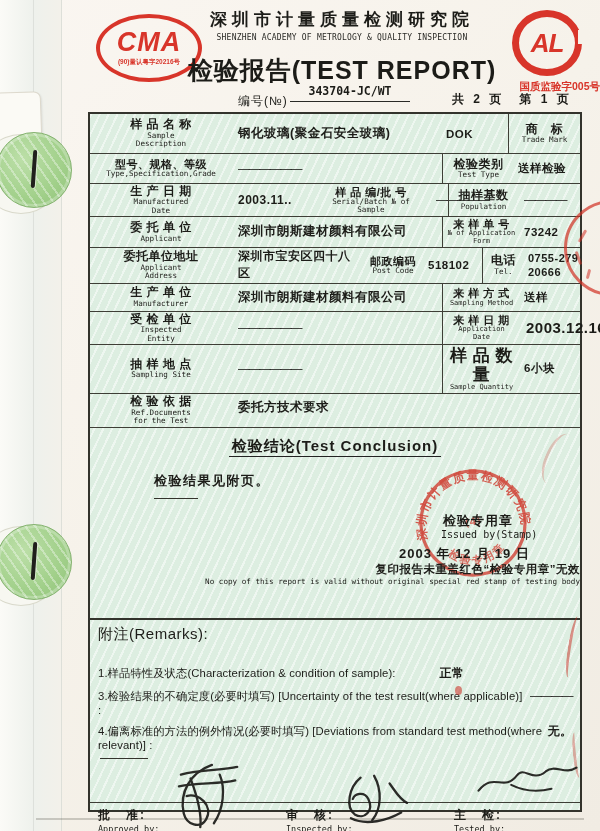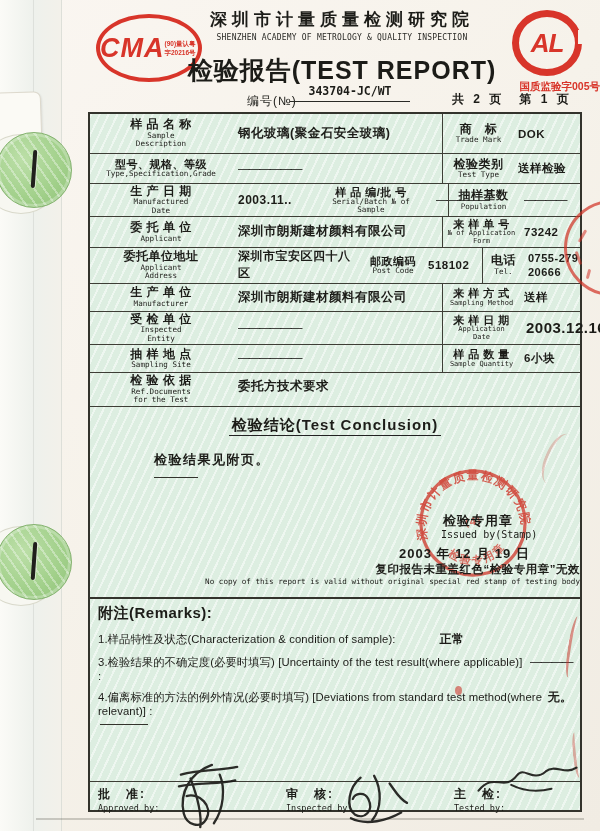--- a/index.html
+++ b/index.html
@@ -21,37 +21,37 @@
   .seal .gr { position:absolute; left:0; top:0; width:76px; height:76px; border-radius:50%;
               background:radial-gradient(circle at 35% 35%, #bcdfa8 0%, #a3d18c 55%, #8fc277 100%);
               border:1px solid #85b370;
               box-shadow:inset 0 0 0 3px rgba(255,255,255,.25); }
   .seal .gr:after { content:""; position:absolute; inset:0; border-radius:50%;
               background:repeating-linear-gradient(55deg, rgba(255,255,255,.35) 0 2px, transparent 2px 8px); }
   .seal .staple { position:absolute; left:36px; top:18px; width:4px; height:38px; background:#20201c;
               border-radius:2px; transform:rotate(4deg); box-shadow:1px 0 0 rgba(255,255,255,.5); }
   
   .cma { position:absolute; left:96px; top:14px; width:106px; height:68px; border:4px solid #d8352a;
-         border-radius:50%; display:flex; flex-direction:row; align-items:center; justify-content:center;
+         border-radius:50%; display:flex; flex-direction:column; align-items:center; justify-content:center;
          color:#d8352a; background:rgba(255,255,255,.0); }
   .cma .big { font-size:27px; font-weight:800; letter-spacing:1px; line-height:1; font-style:italic; }
   .cma .small { font-size:6.5px; font-weight:700; margin-top:2px; letter-spacing:0; }
   .cal { position:absolute; left:512px; top:10px; width:70px; height:66px; border:7px solid #d8352a;
          border-radius:50%; display:flex; align-items:center; justify-content:center; color:#d8352a; }
   .cal .big { font-size:26px; font-weight:800; font-style:italic; letter-spacing:-1px; }
   .cal-notch { position:absolute; left:578px; top:30px; width:10px; height:14px; background:#f6f2ea; }
   .cal-txt { position:absolute; left:496px; top:80px; width:104px; text-align:right; color:#d8352a;
              font-size:10.5px; font-weight:700; letter-spacing:0; }
   
   .hdr { position:absolute; left:157px; top:8px; width:370px; text-align:center; }
   .org-cn { font-size:17px; font-weight:700; letter-spacing:5px; }
   .org-en { font-size:8px; font-family:"DejaVu Sans Mono","Liberation Mono",monospace; letter-spacing:.2px; margin-top:2px; color:#2a2a26;}
   .rpt-title { font-size:25px; font-weight:700; letter-spacing:1px; margin-top:12px; }
   .no-line { position:absolute; left:0; top:86px; width:600px; height:22px; font-size:12px; }
-  .no-label { position:absolute; left:247px; top:7px; letter-spacing:1px; }
+  .no-label { position:absolute; left:238px; top:7px; letter-spacing:1px; }
   .no-value { position:absolute; left:290px; top:-2px; width:120px; text-align:center;
               border-bottom:1.3px solid #2a2a26; padding-bottom:3px; font-family:"DejaVu Sans Mono",monospace; font-size:11.5px; font-weight:700;}
   .pg-info { position:absolute; left:452px; top:5px; font-size:12px; font-weight:700; letter-spacing:3px; }
   
   .dtable { position:absolute; left:88px; top:112px; width:494px; height:700px;
             border:2.5px solid #33332c; display:flex; flex-direction:column;
             background-color:#ddeee1;
             background-image:repeating-linear-gradient(115deg, rgba(255,255,255,.5) 0 2px, rgba(255,255,255,0) 2px 8px); }
   .trow { display:flex; border-bottom:1.4px solid #3e3e36; flex:0 0 auto; }
   .cell { display:flex; align-items:center; min-width:0; }
@@ -65,21 +65,21 @@
   .divl { border-left:1.4px solid #3e3e36; }
   .dash { font-weight:400; letter-spacing:-1.5px; color:#2c2c28; font-size:12px; }
   
   .concl { position:relative; flex:0 0 192px; border-bottom:2px solid #33332c; padding-top:9px; }
   .concl-title { text-align:center; font-size:15px; font-weight:600; letter-spacing:1px; }
   .concl-title span { border-bottom:1.5px solid #222; padding:0 3px 2px; }
   .concl-body { margin:16px 0 0 64px; font-size:13px; font-weight:700; letter-spacing:1.5px; }
   .concl-dash { margin:8px 0 0 64px; width:44px; border-top:1.3px solid #33332c; }
   
   .remarks { position:relative; flex:0 0 183px; border-bottom:1.4px solid #3e3e36; padding:5px 8px 0 8px; }
-  .rm-title { font-size:15px; font-weight:700; letter-spacing:.5px; margin-bottom:8px; }
+  .rm-title { font-size:15px; font-weight:400; letter-spacing:.5px; margin-bottom:21px; }
   .rm-line { font-size:11.3px; margin-bottom:7px; letter-spacing:.1px; display:flex; align-items:baseline; }
   .rm-line .v { font-weight:700; font-size:12px; }
   .rm-dash { margin-left:2px; width:48px; border-top:1.2px solid #33332c; }
   
   .footrow { display:flex; flex:1; padding:4px 11px 0 8px; }
   .fcol { display:flex; flex-direction:column; }
   .fcn { font-size:12px; font-weight:700; letter-spacing:2px; }
   .fen { font-size:8.5px; font-family:"DejaVu Sans Mono","Liberation Mono",monospace; }
   
   .stamp { position:absolute; left:415px; top:465px; width:116px; height:116px; transform:rotate(-8deg); opacity:.88; }
@@ -144,26 +144,26 @@
 
     <div class="trow" style="flex-basis:40px">
       <div class="cell lbl" style="flex:0 0 142px">
         <span class="cn">样 品 名 称</span>
         <span class="en">Sample
 Description</span>
       </div>
       <div class="cell val" style="flex:0 0 210px">
         <span>钢化玻璃(聚金石安全玻璃)</span>
       </div>
+      <div class="cell val sm" style="flex:1">
+        <span>DOK</span>
+      </div>
       <div class="cell lbl divl" style="flex:0 0 72px">
         <span class="cn">商　标</span>
         <span class="en">Trade Mark</span>
-      </div>
-      <div class="cell val sm" style="flex:1">
-        <span>DOK</span>
       </div>
     </div>
 
     <div class="trow" style="flex-basis:30px">
       <div class="cell lbl" style="flex:0 0 142px">
         <span class="cn" style="font-size:11px">型号、规格、等级</span>
         <span class="en">Type,Specification,Grade</span>
       </div>
       <div class="cell val" style="flex:0 0 210px">
         <span class="dash">——————</span>
@@ -284,21 +284,21 @@
 
     <div class="trow" style="flex-basis:28px">
       <div class="cell lbl" style="flex:0 0 142px">
         <span class="cn">抽 样 地 点</span>
         <span class="en">Sampling Site</span>
       </div>
       <div class="cell val" style="flex:0 0 210px">
         <span class="dash">——————</span>
       </div>
       <div class="cell lbl divl" style="flex:0 0 78px">
-        <span class="cn" style="font-size:11px">样 品 数 量</span>
+        <span class="cn" style="font-size:17px">样 品 数 量</span>
         <span class="en" style="font-size:7px">Sample Quantity</span>
       </div>
       <div class="cell val sm" style="flex:1">
         <span>6小块</span>
       </div>
     </div>
 
     <div class="trow" style="flex-basis:34px">
       <div class="cell lbl" style="flex:0 0 142px">
         <span class="cn">检 验 依 据</span>

